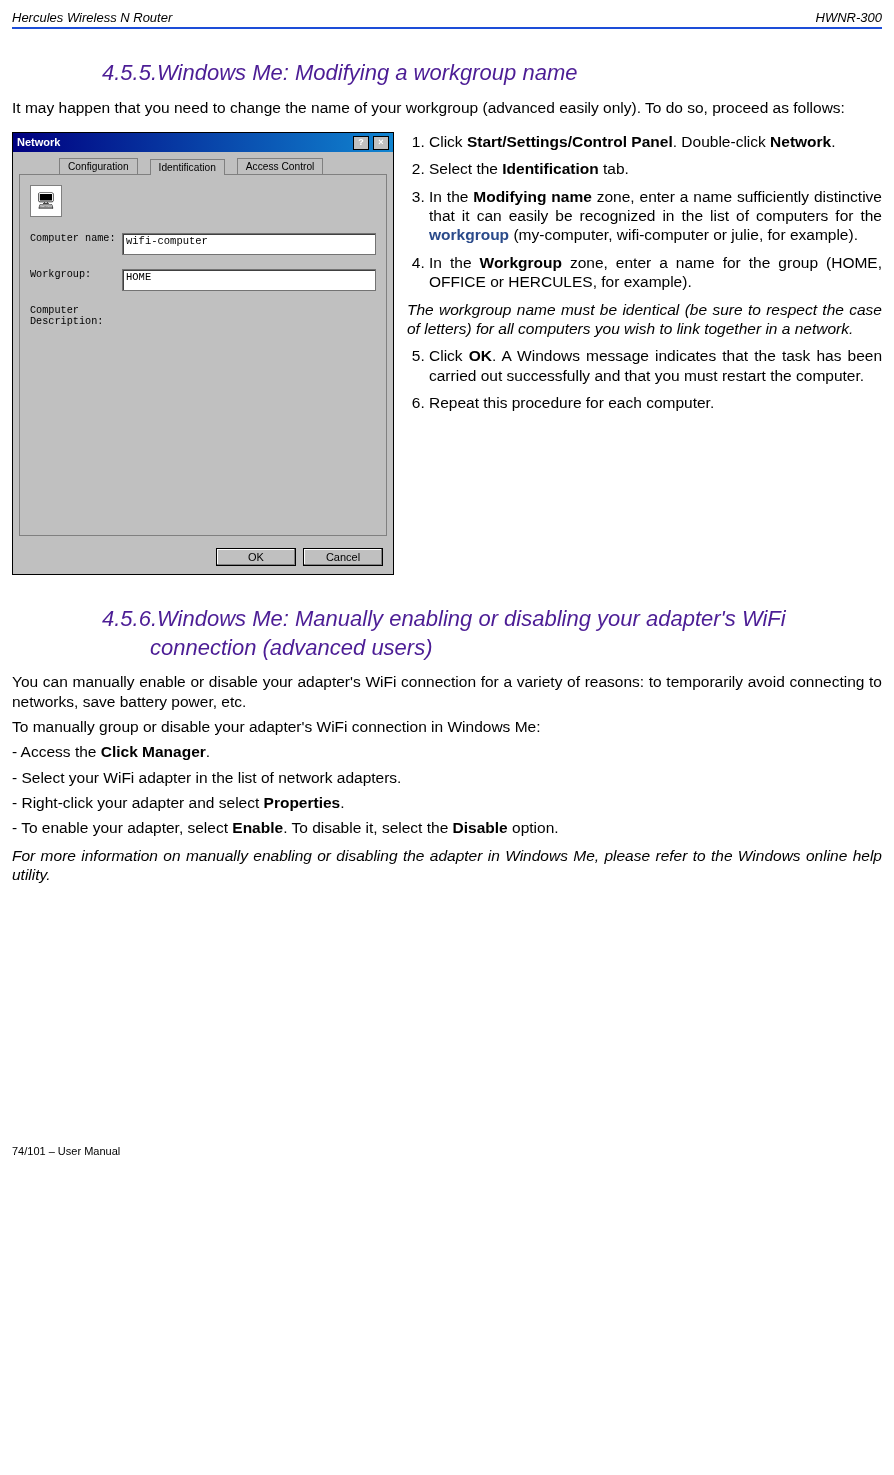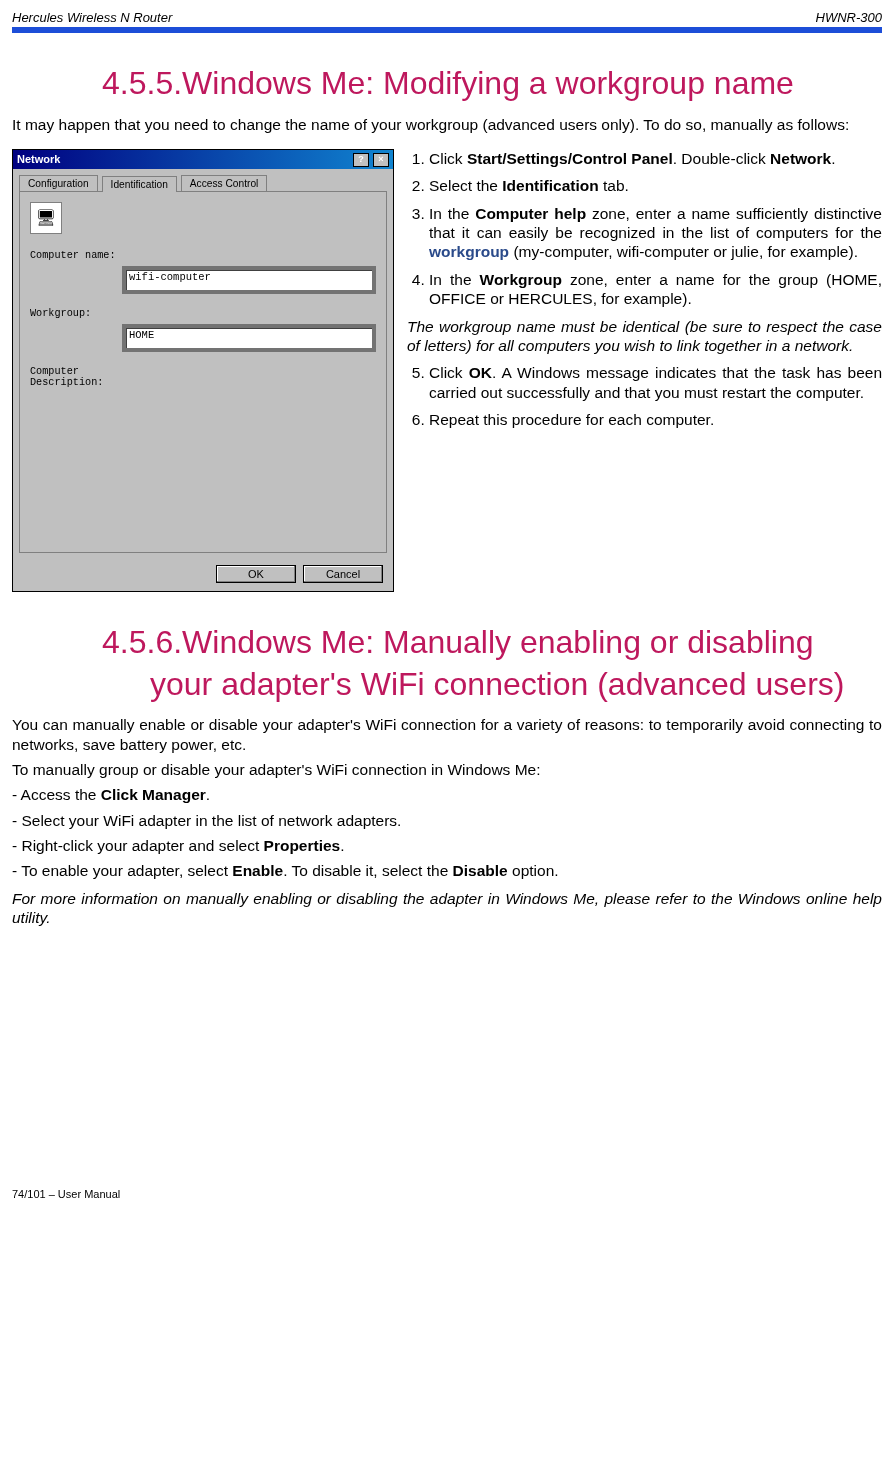--- a/index.html
+++ b/index.html
@@ -8,26 +8,27 @@
     padding: 10px 12px;
     width: 870px;
     font-size: 15.5px;
     color: #000;
   }
   .header-line {
     display: flex;
     justify-content: space-between;
     font-style: italic;
     font-size: 13px;
-    border-bottom: 6px solid #1d4ed8;
+    border-bottom: 2px solid #1d4ed8;
     padding-bottom: 2px;
   }
   .section-heading {
-    font-size: 32px;
-    color: #be185d;
+    font-style: italic;
+    font-size: 22px;
+    color: #4c1d95;
     margin: 30px 0 10px 90px;
     line-height: 1.3;
     text-indent: -48px;
     padding-left: 48px;
   }
   .body-text {
     text-align: justify;
     margin: 6px 0;
     line-height: 1.25;
   }
@@ -77,60 +78,59 @@
     font-weight: bold;
     padding: 2px 4px;
     display: flex;
     justify-content: space-between;
     align-items: center;
   }
   .titlebar .btns span {
     display:inline-block; width:14px;height:12px;border:1px solid #000;background:#c0c0c0;font-size:9px;text-align:center;line-height:10px;margin-left:1px;
   }
   .tabs {
-    display:flex; gap:4px; padding:6px 6px 0 6px;
+    display:flex; gap:12px; padding:6px 6px 0 6px;margin-left:40px;
   }
   .tab {
     border:1px solid #808080; border-bottom:none; padding:2px 8px; background:#c0c0c0;font-size:10.2px;
   }
   .tab.active { background:#c0c0c0; position:relative; top:1px;}
   .tab-body {
     margin:0 6px 6px 6px; border:1px solid #808080; background:#c0c0c0; padding:10px;
     height:340px;
   }
   .desc-row { display:flex; gap:8px; margin-bottom:16px;}
   .desc-icon {
     width:30px;height:30px;border:1px solid #808080;background:#fff;
     display:flex;align-items:center;justify-content:center;font-size:16px;
   }
   .desc-text { flex:1; font-size:10.5px; color:#555; line-height:1.25;}
   .field-row { display:flex; margin:14px 0;font-family:Liberation Mono, monospace;}
   .field-label { width:92px; font-size:10.2px;}
   .field-input {
-    flex:1; height:18px; border:4px solid #737373; background:#fff; padding:1px 3px; font-size:10.5px;
+    flex:1; height:18px; border:1px solid #737373; background:#fff; padding:1px 3px; font-size:10.5px;
     box-shadow: inset 1px 1px 0 #404040;
-    margin-top: 16px;
   }
   .dlg-buttons { text-align:right; padding:6px 10px 8px;}
   .dlg-btn {
     display:inline-block; min-width:62px; text-align:center; border:1px solid #000; background:#c0c0c0;
     padding:2px 8px; font-size:11px; margin-left:4px;
     box-shadow: inset -1px -1px 0 #808080, inset 1px 1px 0 #fff;
   }
 </style>
 </head>
 <body>
 
 <div class="header-line">
   <span>Hercules Wireless N Router</span>
   <span>HWNR-300</span>
 </div>
 
 <div class="section-heading">4.5.5.Windows Me: Modifying a workgroup name</div>
-<p class="body-text">It may happen that you need to change the name of your workgroup (advanced users only).  To do so, manually as follows:</p>
+<p class="body-text">It may happen that you need to change the name of your workgroup (advanced easily only).  To do so, proceed as follows:</p>
 
 <div class="two-col">
   <div class="dialog-box">
     <div class="win98">
       <div class="titlebar">
         <span>Network</span>
         <span class="btns">
           <span>?</span>
           <span>×</span>
         </span>
@@ -165,21 +165,21 @@
 
   <div class="instructions">
     <ol>
       <li>
         <span>Click </span><b>Start/Settings/Control Panel</b><span>.  Double-click </span><b>Network</b><span>.</span>
       </li>
       <li>
         <span>Select the </span><b>Identification</b><span> tab.</span>
       </li>
       <li>
-        <span>In the </span><b>Computer help</b><span> zone, enter a name sufficiently distinctive that it can easily be recognized in the list of computers for the </span><span class="wg-link">workgroup</span><span> (my-computer, wifi-computer or julie, for example).</span>
+        <span>In the </span><b>Modifying name</b><span> zone, enter a name sufficiently distinctive that it can easily be recognized in the list of computers for the </span><span class="wg-link">workgroup</span><span> (my-computer, wifi-computer or julie, for example).</span>
       </li>
       <li>
         <span>In the </span><b>Workgroup</b><span> zone, enter a name for the group (HOME, OFFICE or HERCULES, for example).</span>
       </li>
     </ol>
     <p class="note-text">The workgroup name must be identical (be sure to respect the case of letters) for all computers you wish to link together in a network.</p>
     <ol start="5">
       <li>
         <span>Click </span><b>OK</b><span>.  A Windows message indicates that the task has been carried out successfully and that you must restart the computer.</span>
       </li>

